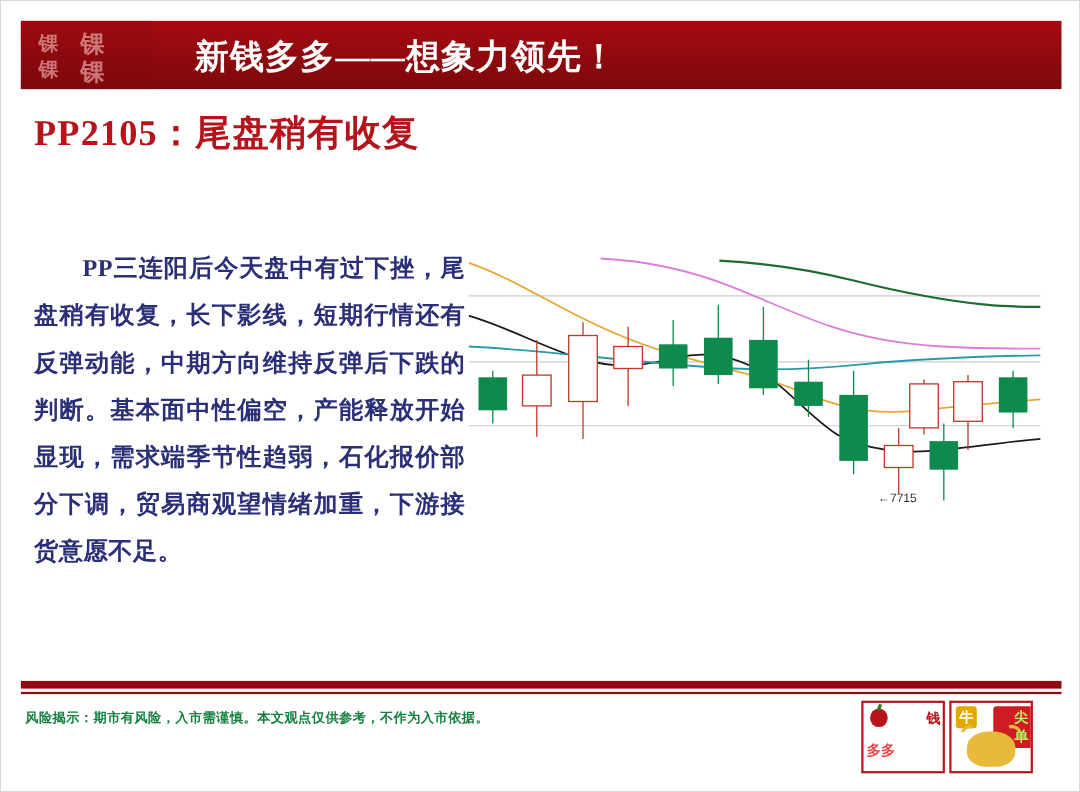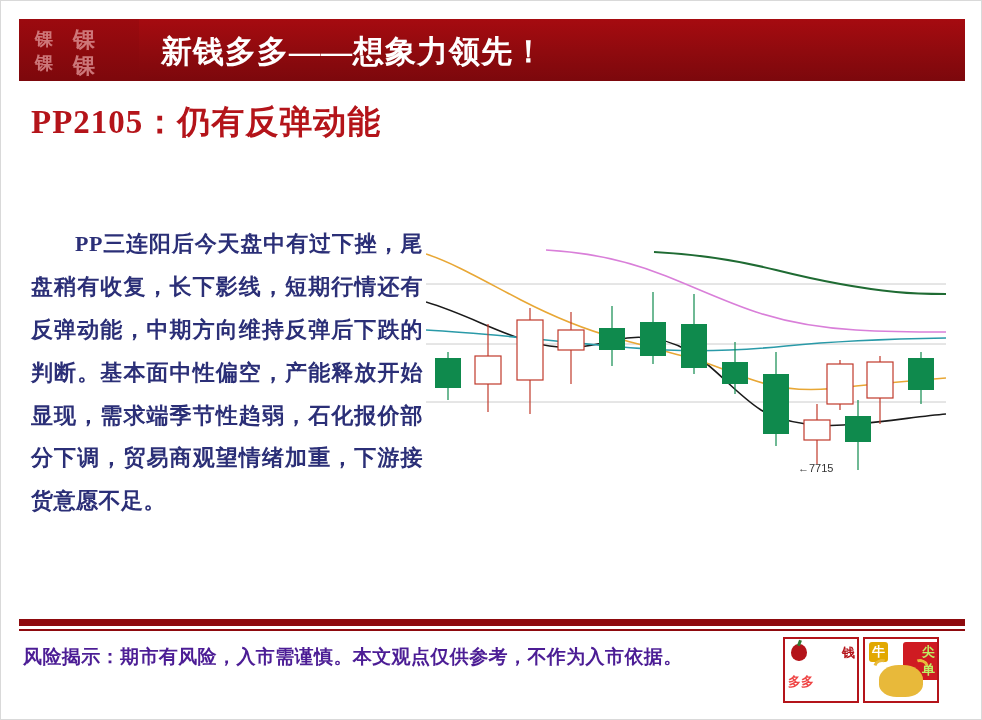--- a/index.html
+++ b/index.html
@@ -50,21 +50,21 @@
     opacity: .85;
     letter-spacing: 1px;
   }
   .header-logo .seal.s1 { left: 16px; top: 8px;  font-size: 18px; }
   .header-logo .seal.s2 { left: 54px; top: 6px;  font-size: 22px; }
   .header-logo .seal.s3 { left: 16px; top: 32px; font-size: 18px; }
   .header-logo .seal.s4 { left: 54px; top: 32px; font-size: 22px; }
 
   .header-title {
     position: absolute;
-    left: 160px;
+    left: 176px;
     top: 30px;
     font-family: "Liberation Serif", serif;
     font-size: 31px;
     font-weight: bold;
     color: #ffffff;
     letter-spacing: 1px;
     white-space: nowrap;
     text-align: center;
   }
 
@@ -95,21 +95,21 @@
     line-height: 1.95;
     text-indent: 2em;
     letter-spacing: 0.5px;
     text-align: justify;
   }
 
   
   .chart-area {
     position: absolute;
     left: 425px;
-    top: 233px;
+    top: 218px;
     width: 520px;
     height: 280px;
   }
   .chart-area svg { display: block; }
   .chart-label {
     position: absolute;
     left: 372px;
     top: 228px;
     font-family: "Liberation Sans", sans-serif;
     font-size: 11px;
@@ -132,23 +132,23 @@
     top: 628px;
     width: 946px;
     height: 2px;
     background: #8e0a0e;
   }
   .footer-text {
     position: absolute;
     left: 22px;
     top: 643px;
     font-family: "Liberation Serif", serif;
-    font-size: 19px;
-    font-weight: bold;
-    color: #4c1d95;
+    font-size: 12px;
+    font-weight: bold;
+    color: #15803d;
     letter-spacing: 0.4px;
     white-space: nowrap;
   }
 
   .footer-logo {
     position: absolute;
     left: 782px;
     top: 636px;
     width: 76px;
     height: 66px;
@@ -253,21 +253,21 @@
 
   <div class="header-band"></div>
   <div class="header-logo">
     <span class="seal s1">锞</span>
     <span class="seal s2">锞</span>
     <span class="seal s3">锞</span>
     <span class="seal s4">锞</span>
   </div>
   <div class="header-title">新钱多多——想象力领先！</div>
 
-  <div class="slide-title">PP2105：仍有反弹动能</div>
+  <div class="slide-title">PP2105：尾盘稍有收复</div>
 
   <div class="body-text">PP三连阳后今天盘中有过下挫，尾盘稍有收复，长下影线，短期行情还有反弹动能，中期方向维持反弹后下跌的判断。基本面中性偏空，产能释放开始显现，需求端季节性趋弱，石化报价部分下调，贸易商观望情绪加重，下游接货意愿不足。</div>
 
   <div class="chart-area">
     <svg width="520" height="280" viewBox="0 0 520 280">
 
       <g stroke="#cccccc" stroke-width="1">
         <line x1="0" y1="50" x2="520" y2="50"></line>
         <line x1="0" y1="110" x2="520" y2="110"></line>
         <line x1="0" y1="168" x2="520" y2="168"></line>

